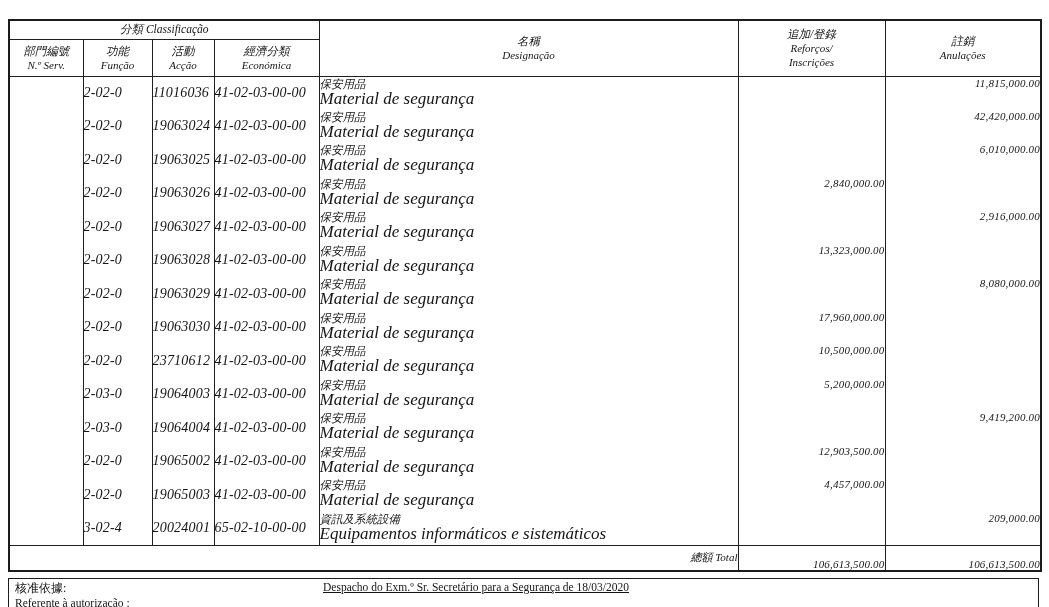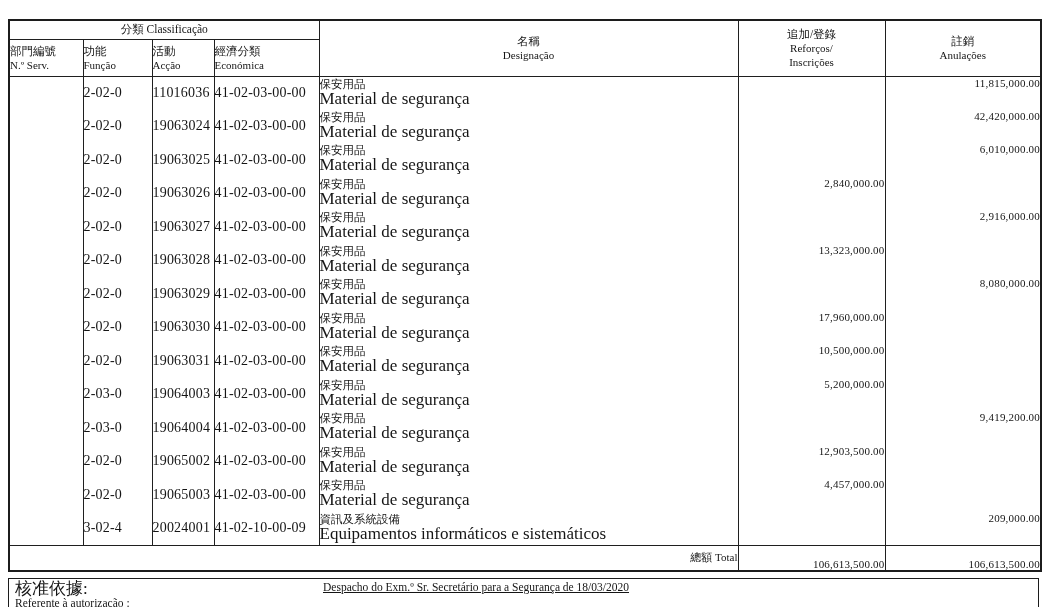--- a/index.html
+++ b/index.html
@@ -11,33 +11,34 @@
     position: relative;
     overflow: hidden;
   }
   .sheet { position: absolute; left: 8px; top: 19px; width: 1032px; }
 
   table.budget {
     border-collapse: collapse;
     table-layout: fixed;
     width: 1032px;
     border: 2px solid #1c1c1c;
+    font-style: italic;
   }
   table.budget th, table.budget td {
     border: 1px solid #1f1f1f;
     padding: 0;
     font-weight: normal;
     overflow: hidden;
   }
 
   
   tr.h1 { height: 19px; }
   tr.h1 th { font-size: 11.5px; text-align: center; vertical-align: middle; }
   tr.h2 { height: 37px; }
-  tr.h2 th { font-size: 11px; text-align: left; vertical-align: middle; line-height: 14px; margin-top: 8px; }
+  tr.h2 th { font-size: 11px; text-align: center; vertical-align: middle; line-height: 14px; margin-top: 8px; }
   th.span-head { font-size: 11px; text-align: center; vertical-align: middle; line-height: 14px; }
   .zh-line { font-size: 11.5px; }
   .pt-line { font-size: 11px; }
 
   
   tr.data-row { height: 33.5px; }
   tr.data-row td { border-top: none; border-bottom: none; }
   td.code {
     text-align: left; vertical-align: middle;
     font-size: 14px; letter-spacing: 0.2px;
@@ -61,21 +62,21 @@
   .authbox {
     margin-top: 6px;
     border: 1.5px solid #1c1c1c;
     height: 33px;
     position: relative;
     width: 1029px;
   }
   .auth-left  { position: absolute; left: 6px;  top: 2px; }
   .auth-right { position: absolute; left: 314px; top: 1px; }
   .auth-left div, .auth-right div { line-height: 15px; }
-  .auth-zh { font-size: 17px; }
+  .auth-zh { font-size: 12px; }
   .auth-pt { font-size: 11.5px; text-decoration: underline; }
 </style>
 </head>
 <body>
 
 <div class="sheet">
 
   <table class="budget">
     <colgroup>
       <col style="width:74px">
@@ -215,21 +216,21 @@
     <td class="desig">
       <div class="zh">保安用品</div>
       <div class="pt">Material de segurança</div>
     </td>
     <td class="amount">17,960,000.00</td>
     <td class="amount"></td>
   </tr>
         <tr class="data-row">
     <td class="code"></td>
     <td class="code">2-02-0</td>
-    <td class="code">19063031</td>
+    <td class="code">23710612</td>
     <td class="code">41-02-03-00-00</td>
     <td class="desig">
       <div class="zh">保安用品</div>
       <div class="pt">Material de segurança</div>
     </td>
     <td class="amount">10,500,000.00</td>
     <td class="amount"></td>
   </tr>
         <tr class="data-row">
     <td class="code"></td>
@@ -276,21 +277,21 @@
       <div class="zh">保安用品</div>
       <div class="pt">Material de segurança</div>
     </td>
     <td class="amount">4,457,000.00</td>
     <td class="amount"></td>
   </tr>
         <tr class="data-row">
     <td class="code"></td>
     <td class="code">3-02-4</td>
     <td class="code">20024001</td>
-    <td class="code">41-02-10-00-09</td>
+    <td class="code">65-02-10-00-00</td>
     <td class="desig">
       <div class="zh">資訊及系統設備</div>
       <div class="pt">Equipamentos informáticos e sistemáticos</div>
     </td>
     <td class="amount"></td>
     <td class="amount">209,000.00</td>
   </tr>
       </tbody>
     <tfoot>
       <tr class="total-row">

